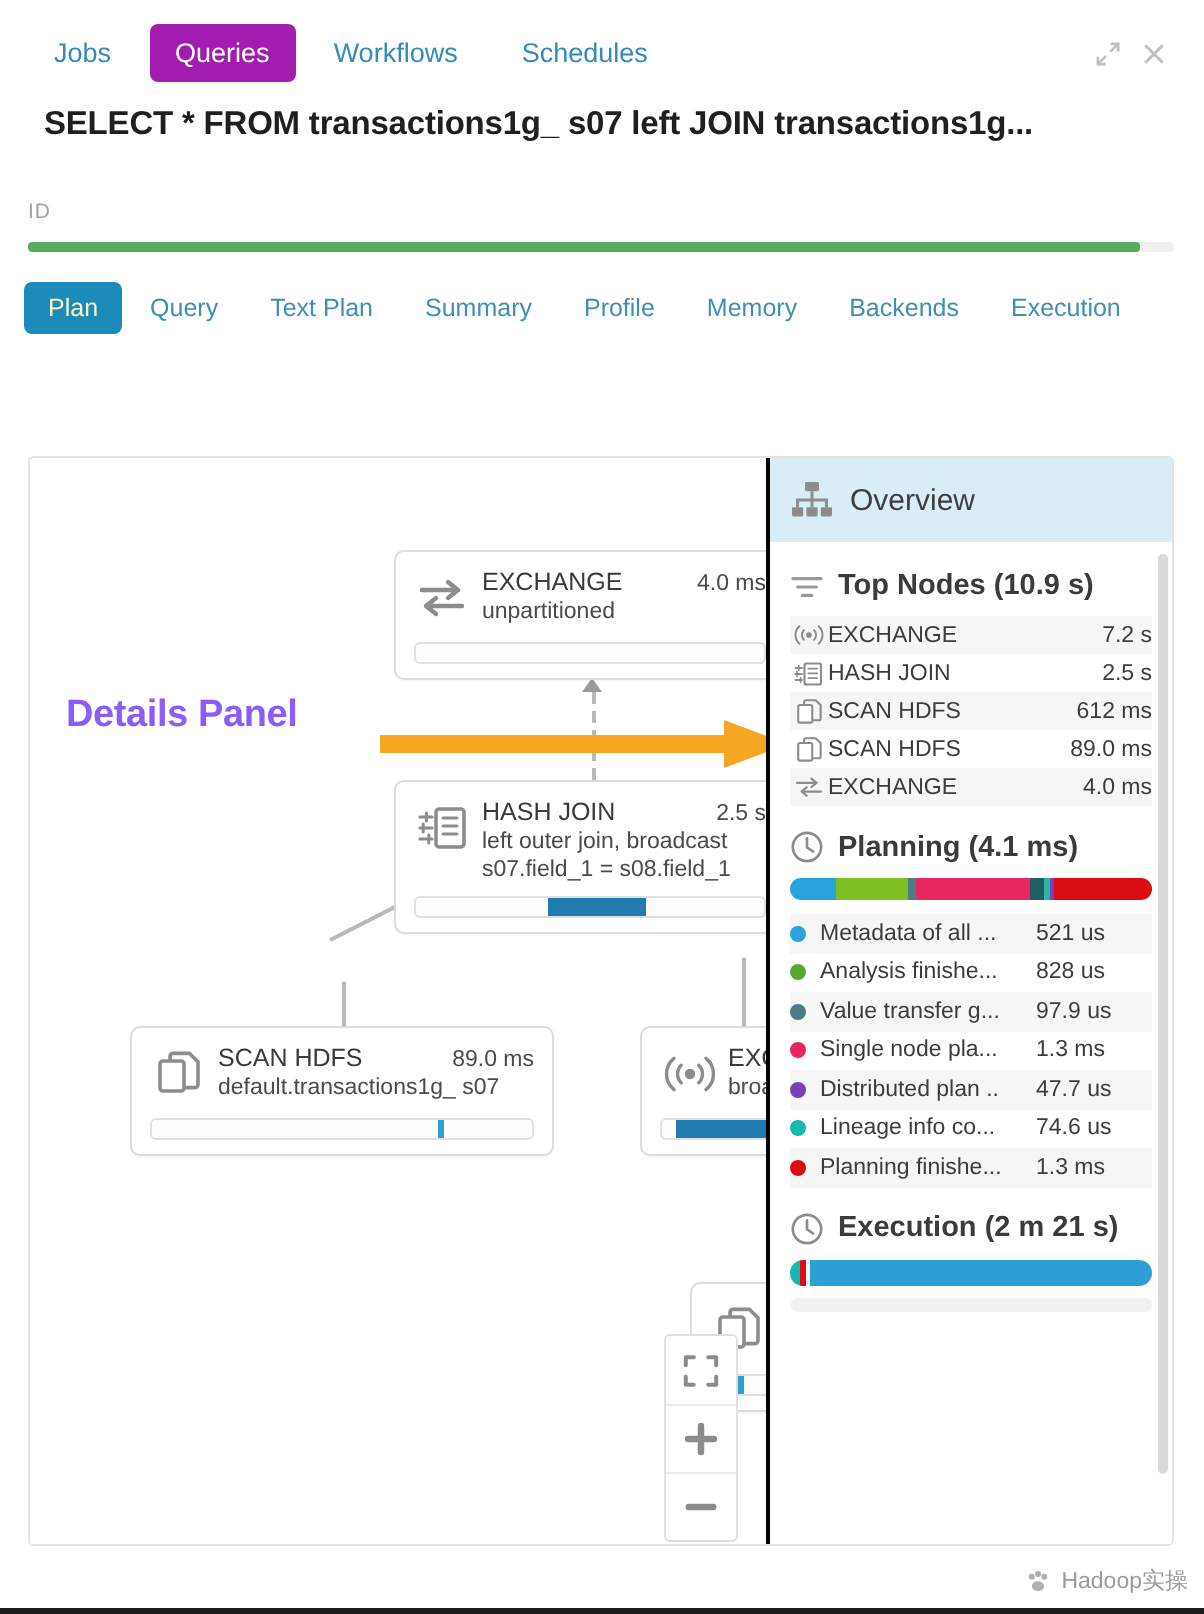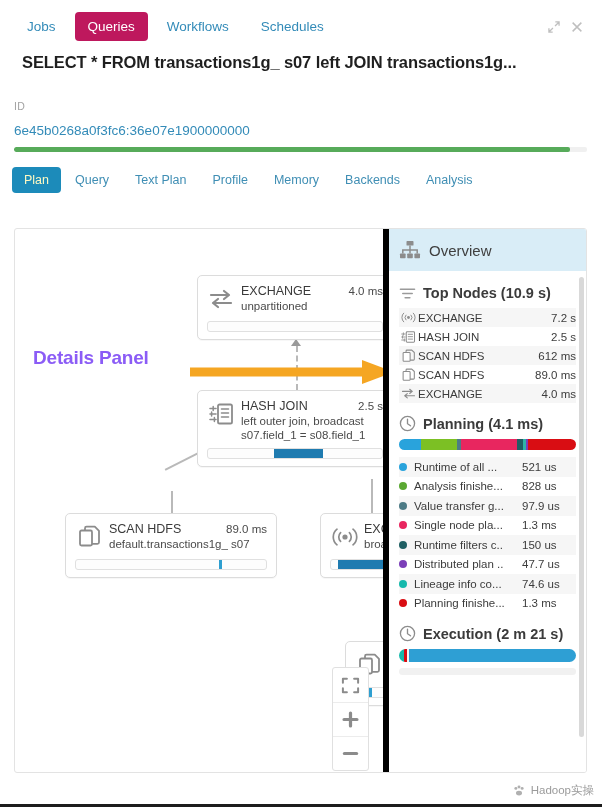--- a/index.html
+++ b/index.html
@@ -25,21 +25,21 @@
   }
   .navtab {
     font-size: 13.5px;
     color: #338bb8;
     padding: 7px 13px;
     border-radius: 4px;
     white-space: nowrap;
     cursor: pointer;
   }
   .navtab.active {
-    background: #be185d;
+    background: #a21caf;
     color: #ffffff;
   }
   .winctl {
     margin-left: auto;
     display: flex; align-items: center; gap: 9px;
     padding-right: 4px;
   }
   .winicon { width: 14px; height: 14px; opacity: .55; cursor: pointer; }
 
   
@@ -193,21 +193,21 @@
     cursor: pointer;
   }
   .zoombtn + .zoombtn { border-top: 1px solid #ececec; }
 
   
   .details {
     position: absolute;
     right: 0; top: 0;
     width: 203px; height: 100%;
     background: #fff;
-    border-left: 6px solid #000000;
+    border-left: 2px solid #000000;
     z-index: 8;
   }
   .details-head {
     background: #d9edf7;
     height: 42px;
     display: flex; align-items: center;
     padding: 0 10px;
     gap: 8px;
     color: #3f3f3f;
   }
@@ -286,34 +286,34 @@
       <svg class="winicon" viewBox="0 0 16 16">
         <path d="M3 3l10 10M13 3L3 13" fill="none" stroke="#8c8c8c" stroke-width="1.7"></path>
       </svg>
     </div>
   </div>
 
   <div class="qtitle">SELECT * FROM transactions1g_ s07 left JOIN transactions1g...</div>
 
   <div class="idblock">
     <div class="idlabel">ID</div>
-    <div class="idvalue">6e45b0268a0f3fc6:36e07e1900000000</div>
     <div class="progress-outer">
       <div class="progress-inner" id="qprog" style="width: 97%; background: rgb(87, 171, 90);"></div>
     </div>
   </div>
 
   <div class="subtabs">
     <div class="subtab active">Plan</div>
     <div class="subtab">Query</div>
     <div class="subtab">Text Plan</div>
+    <div class="subtab">Summary</div>
     <div class="subtab">Profile</div>
     <div class="subtab">Memory</div>
     <div class="subtab">Backends</div>
-    <div class="subtab">Analysis</div>
+    <div class="subtab">Execution</div>
   </div>
 
   <div class="canvas">
 
     <div class="dashline" style="left:281px; top:117px; height:44px;"></div>
     <div class="arrowup" style="left:276px; top:110px;"></div>
 
     <div class="solidline" style="left:156px; top:262px; width:1.5px; height:22px;"></div>
     <div class="solidline" style="left:150px; top:240px; width:56px; height:1.5px; transform:rotate(-27deg); transform-origin:left center;"></div>
 
@@ -547,21 +547,21 @@
             <i style="width: 1.8%; background: rgb(47, 181, 168);"></i>
             <i style="width: 1.2%; background: rgb(123, 63, 184);"></i>
             <i style="width: 27%; background: rgb(217, 13, 19);"></i>
           </div>
 
         <div class="list">
           <div class="pk">
             <span class="ic">
                 <i class="dot" style="background:#29a3dc"></i>
               </span>
-            <span class="nm">Runtime of all ...</span>
+            <span class="nm">Metadata of all ...</span>
             <span class="vl">521 us</span>
           </div>
           <div class="pk">
             <span class="ic">
                 <i class="dot" style="background:#5aa832"></i>
               </span>
             <span class="nm">Analysis finishe...</span>
             <span class="vl">828 us</span>
           </div>
           <div class="pk">
@@ -570,27 +570,20 @@
               </span>
             <span class="nm">Value transfer g...</span>
             <span class="vl">97.9 us</span>
           </div>
           <div class="pk">
             <span class="ic">
                 <i class="dot" style="background:#e8265f"></i>
               </span>
             <span class="nm">Single node pla...</span>
             <span class="vl">1.3 ms</span>
-          </div>
-          <div class="pk">
-            <span class="ic">
-                <i class="dot" style="background:#1f5f63"></i>
-              </span>
-            <span class="nm">Runtime filters c..</span>
-            <span class="vl">150 us</span>
           </div>
           <div class="pk">
             <span class="ic">
                 <i class="dot" style="background:#7b3fb8"></i>
               </span>
             <span class="nm">Distributed plan ..</span>
             <span class="vl">47.7 us</span>
           </div>
           <div class="pk">
             <span class="ic">

